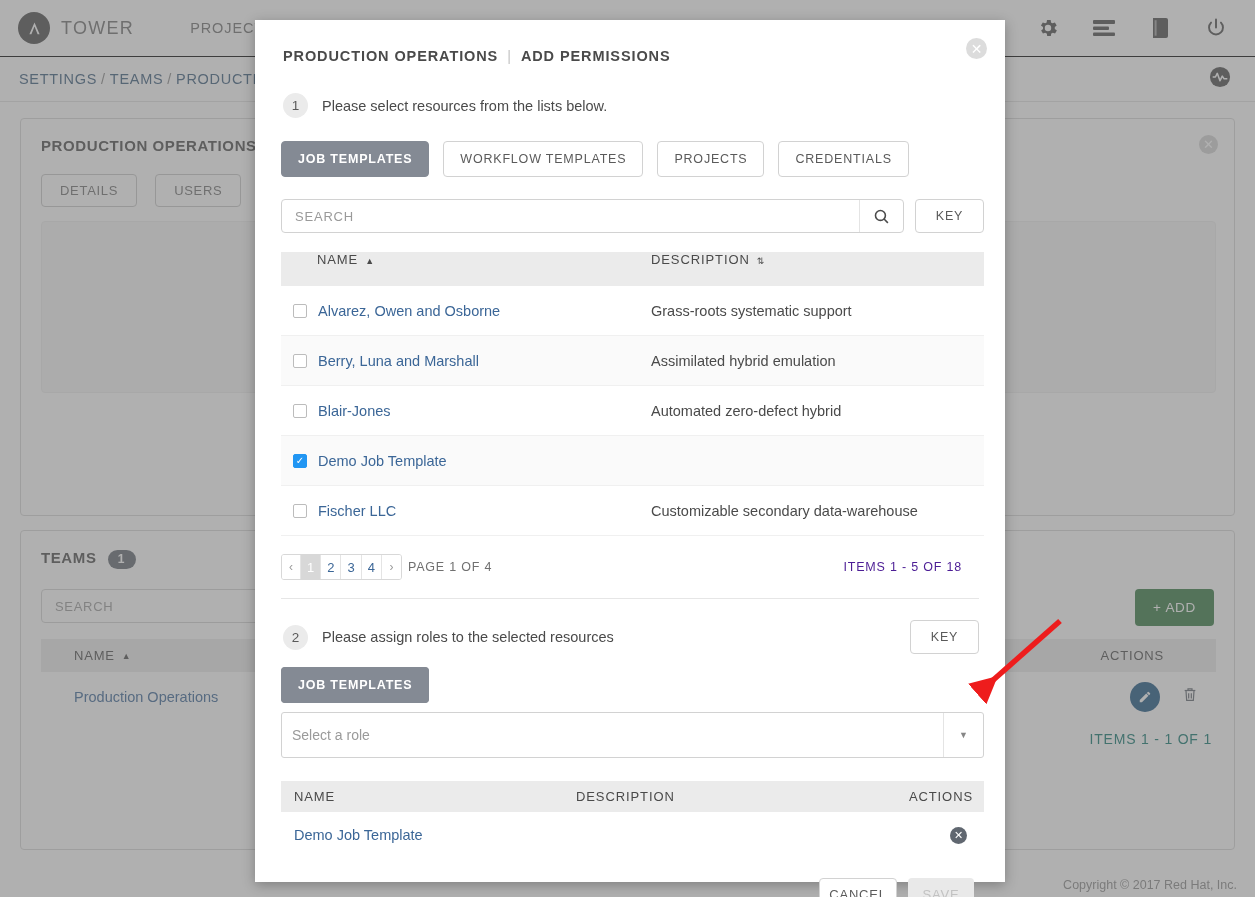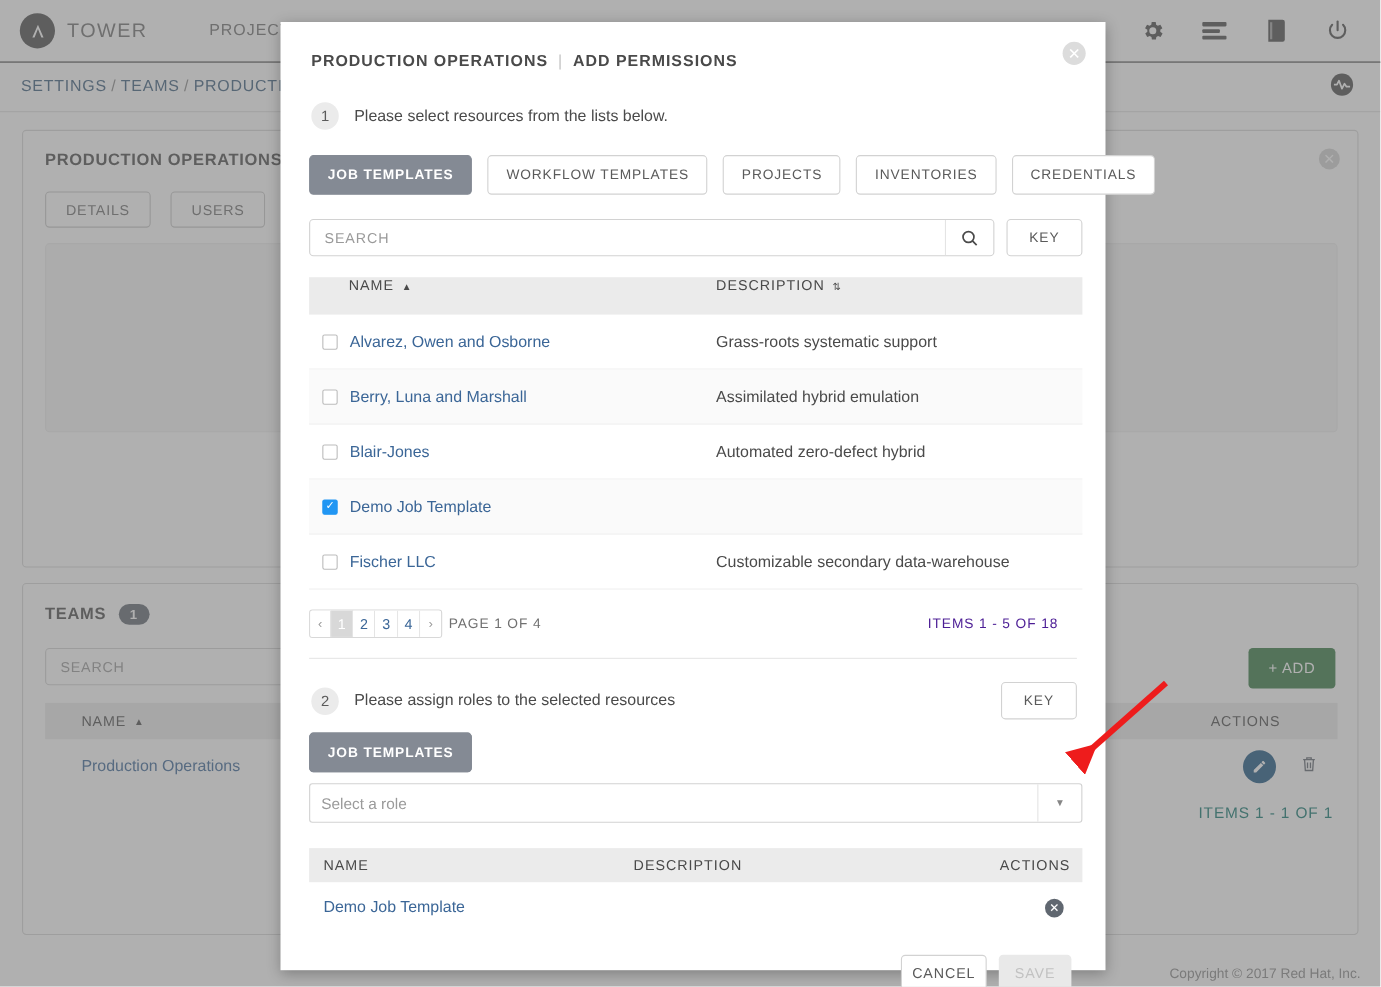--- a/index.html
+++ b/index.html
@@ -230,21 +230,21 @@
 
   .divider { height: 1px; background: #e6e6e6; margin: 18px 5px 0 5px; }
 
   .step2-row {
     display: flex; align-items: center; margin-top: 21px; padding-left: 7px; padding-right: 5px;
   }
   .step2-row .key-btn { margin-left: auto; }
 
   .role-tabrow { margin-top: 21px; padding-left: 5px; }
   .role-select {
-    margin-top: 19px; margin-left: 5px; height: 36px;
+    margin-top: 19px; margin-left: 5px; height: 46px;
     border: 1px solid #d2d2d2; border-radius: 3px; background: #fff;
     display: flex; align-items: center;
   }
   .role-select .label {
     flex: 1; padding-left: 10px; font-size: 14px; color: #9a9a9a;
   }
   .role-select .chev {
     width: 40px; height: 100%; border-left: 1px solid #e4e4e4;
     display: flex; align-items: center; justify-content: center;
     color: #868686; font-size: 9px;
@@ -410,21 +410,20 @@
 
       <div class="step-row">
         <div class="step-num">1</div>
         <div class="step-text">Please select resources from the lists below.</div>
       </div>
 
       <div class="res-tabs">
         <div class="rtab active">JOB TEMPLATES</div>
         <div class="rtab">WORKFLOW TEMPLATES</div>
         <div class="rtab">PROJECTS</div>
-        <div class="rtab">INVENTORIES</div>
         <div class="rtab">CREDENTIALS</div>
       </div>
 
       <div class="search-row">
         <div class="search-box">
           <input class="search-input" type="text" placeholder="SEARCH" style="">
           <div class="search-btn">
             <svg width="17" height="17" viewBox="0 0 24 24" fill="none" stroke="#4a4a4a" stroke-width="2.2">
                 <circle cx="10.5" cy="10.5" r="7"></circle>
                 <path d="M15.6 15.6L21 21"></path>

